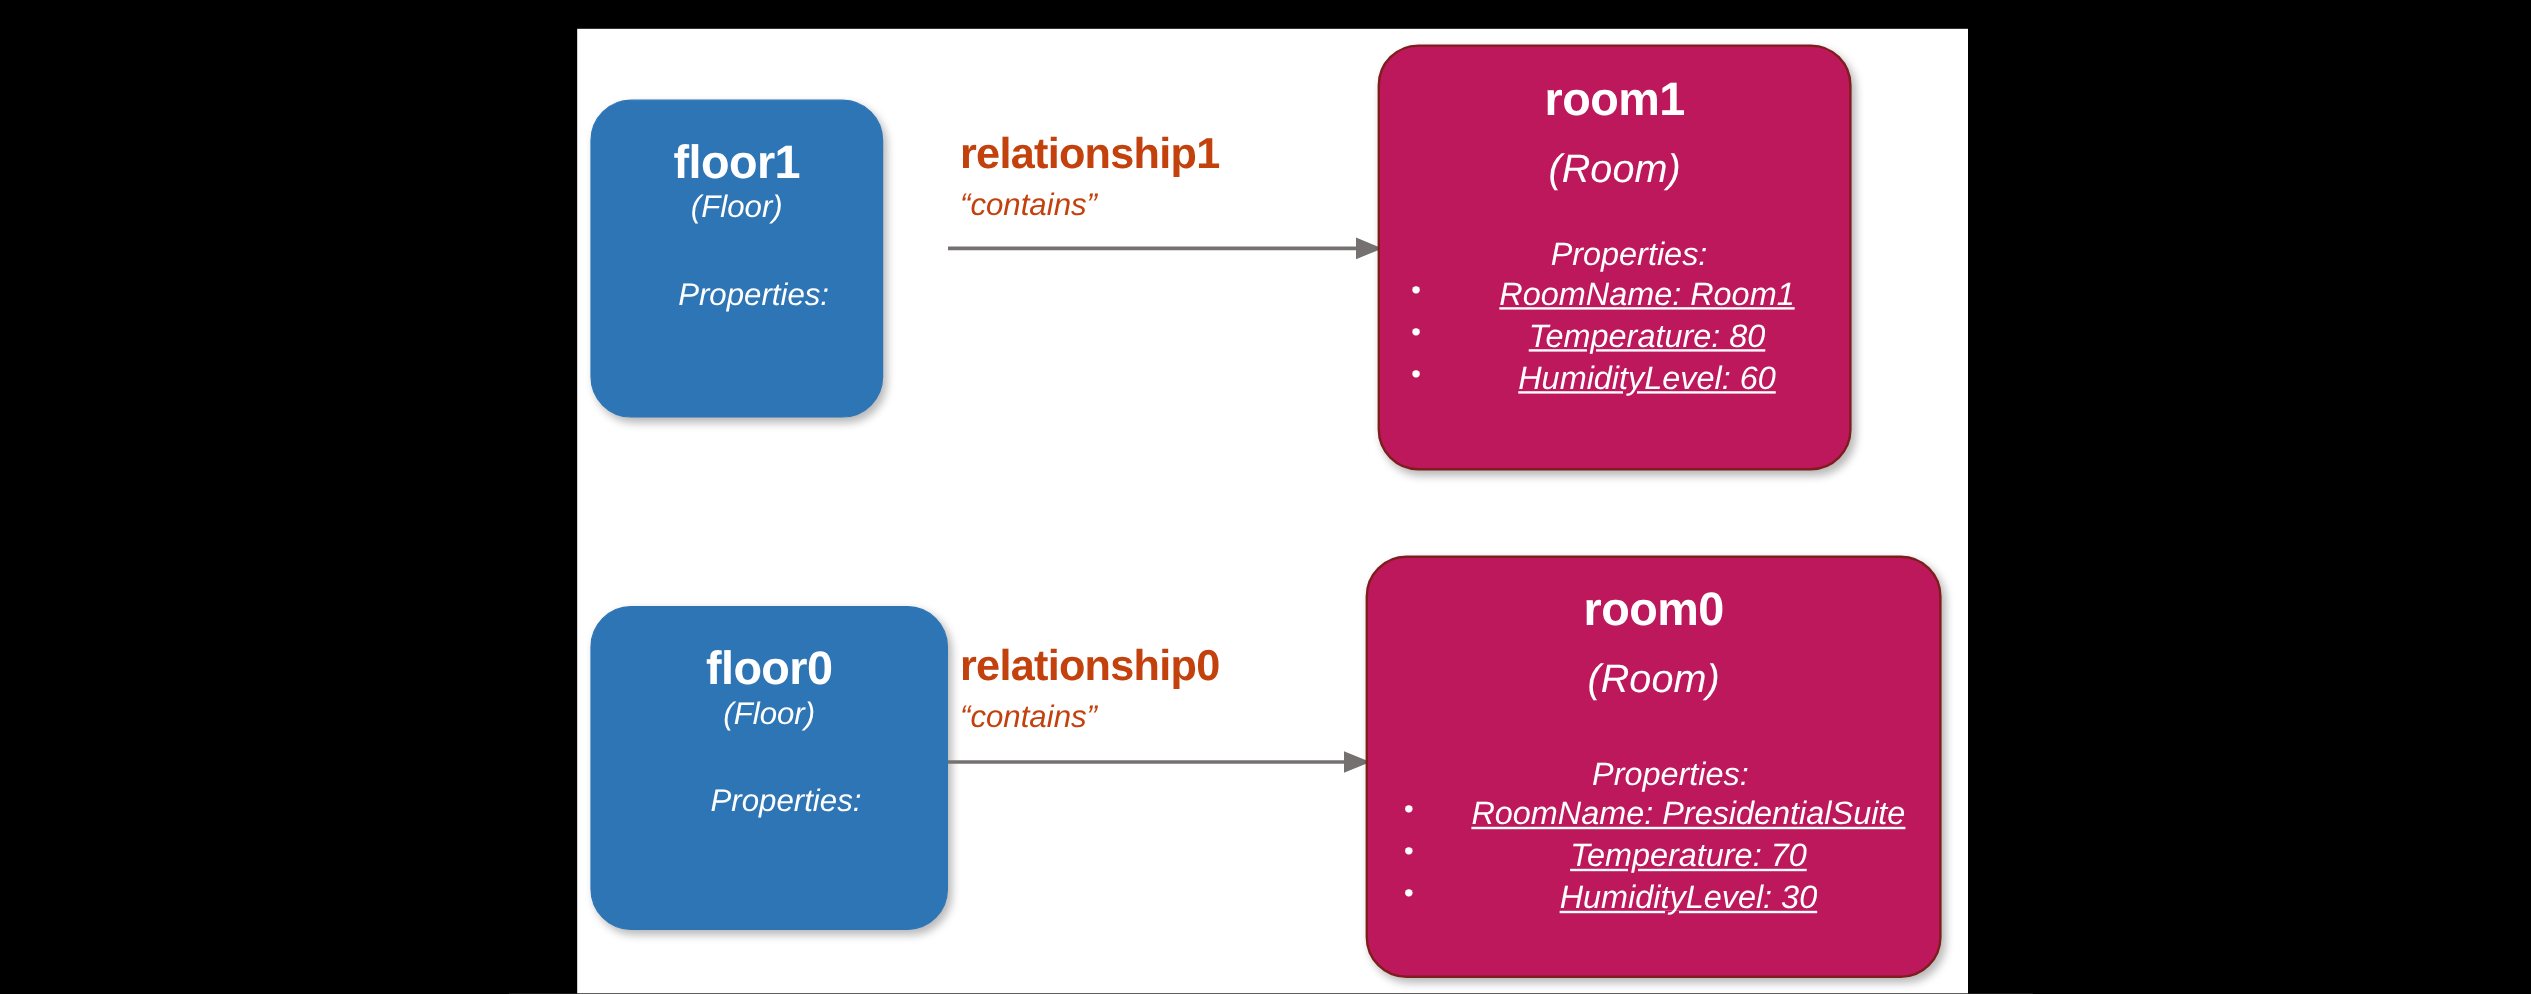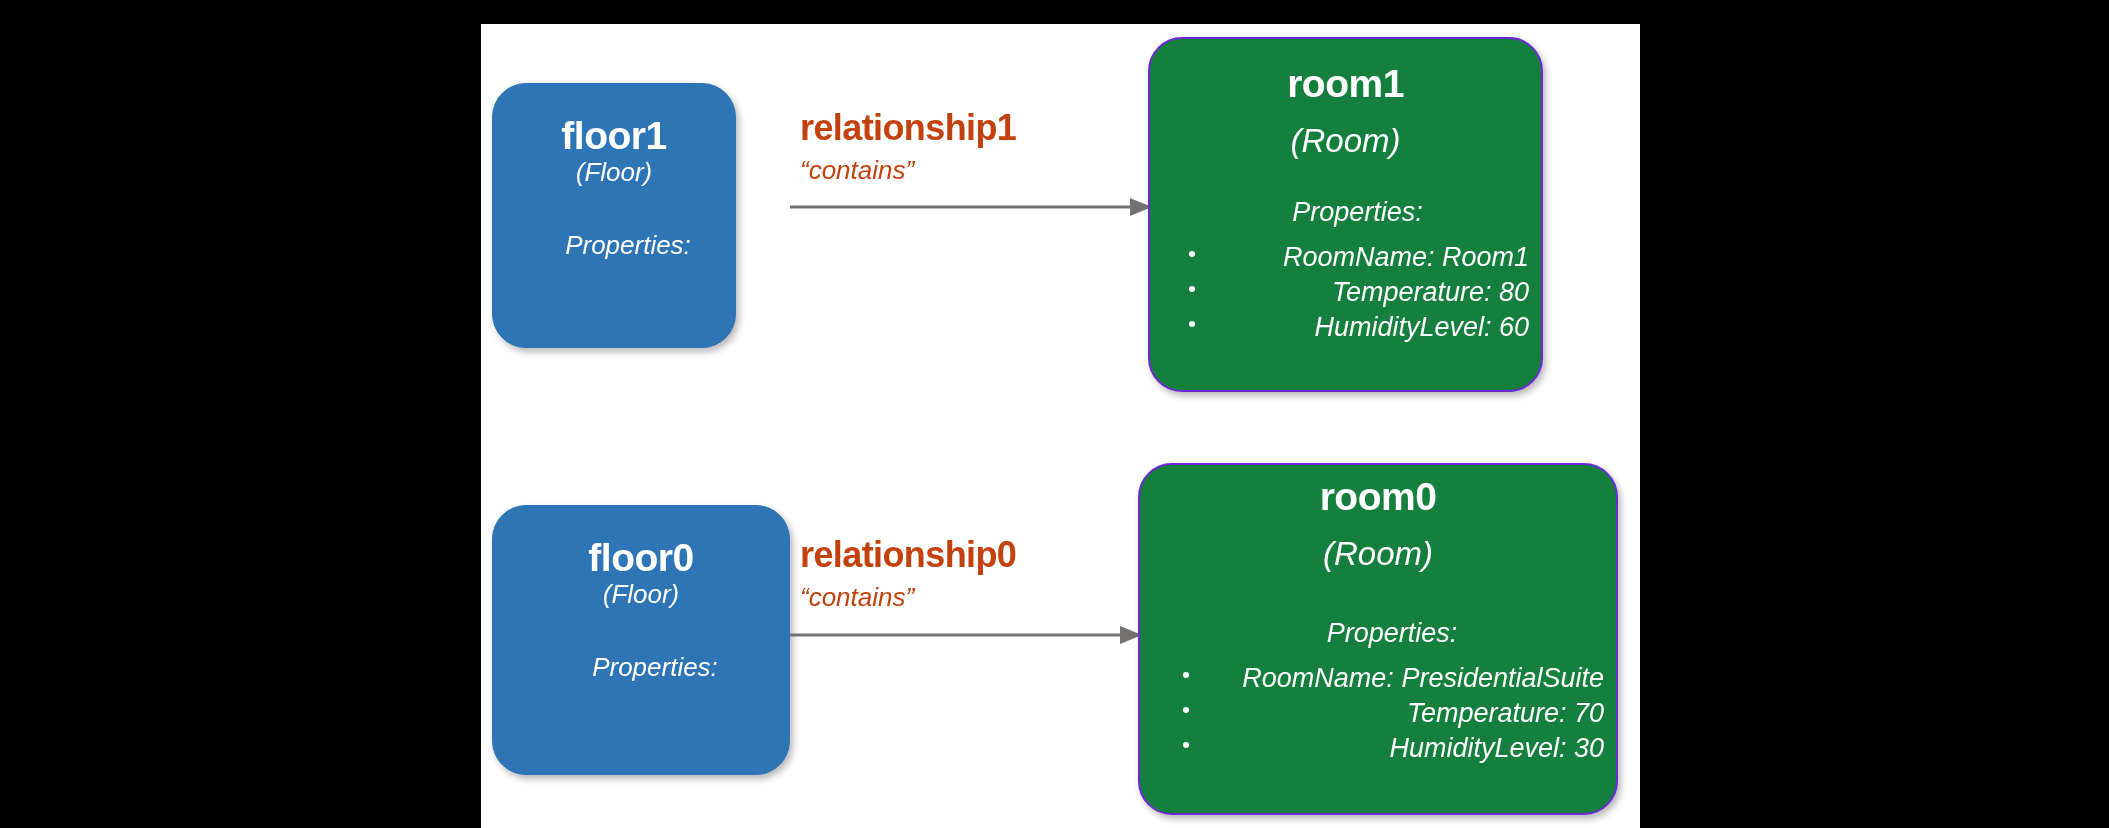--- a/index.html
+++ b/index.html
@@ -39,44 +39,45 @@
     text-align: center;
     color: #ffffff;
     overflow: hidden;
   }
   .node.floor {
     background: #2E75B6;
     border: 1px solid #2E75B6;
     box-shadow: 3px 4px 7px rgba(0,0,0,0.28);
   }
   .node.room {
-    background: #15803d;
-    border: 2px solid #6d28d9;
+    background: #be185d;
+    border: 2px solid #7f1d1d;
     box-shadow: 3px 4px 7px rgba(0,0,0,0.28);
   }
 
   .node-title {
     font-weight: bold;
     letter-spacing: -0.5px;
     line-height: 1.02;
   }
   .node-model {
     font-style: italic;
     line-height: 1.05;
   }
   .node-props-label {
     font-style: italic;
     text-align: center;
     line-height: 1.1;
   }
   .prop-list {
     list-style: none;
-    margin: 12px;
+    margin: 0;
     padding: 0;
-    text-align: right;
+    text-align: center;
+    text-decoration: underline;
   }
   .prop-list li {
     font-style: italic;
     line-height: 1.30;
     position: relative;
     padding-left: 30px;
     white-space: nowrap;
   }
   .prop-list li::before {
     content: "\2022";
@@ -99,21 +100,21 @@
   #room1-node { left: 1148px; top: 37px;  width: 395px; height: 355px; }
   #room0-node { left: 1138px; top: 463px; width: 480px; height: 352px; }
 
   .room .node-title       { font-size: 39px; }
   .room .node-model       { font-size: 33px; margin-top: 20px; }
   .room .node-props-label { font-size: 27px; }
   .room .prop-list li     { font-size: 27px; }
 
   #room1-node .node-title { margin-top: 25px; }
   #room1-node .node-body  { margin-top: 40px; margin-left: 24px; }
-  #room0-node .node-title { margin-top: 12px; }
+  #room0-node .node-title { margin-top: 24px; }
   #room0-node .node-body  { margin-top: 48px; margin-left: 28px; }
 
   
   .connector {
     position: absolute;
     height: 26px;
   }
   .connector svg { display: block; overflow: visible; }
   #connector1 { left: 790px; top: 194px; width: 362px; }
   #connector0 { left: 790px; top: 622px; width: 352px; }

